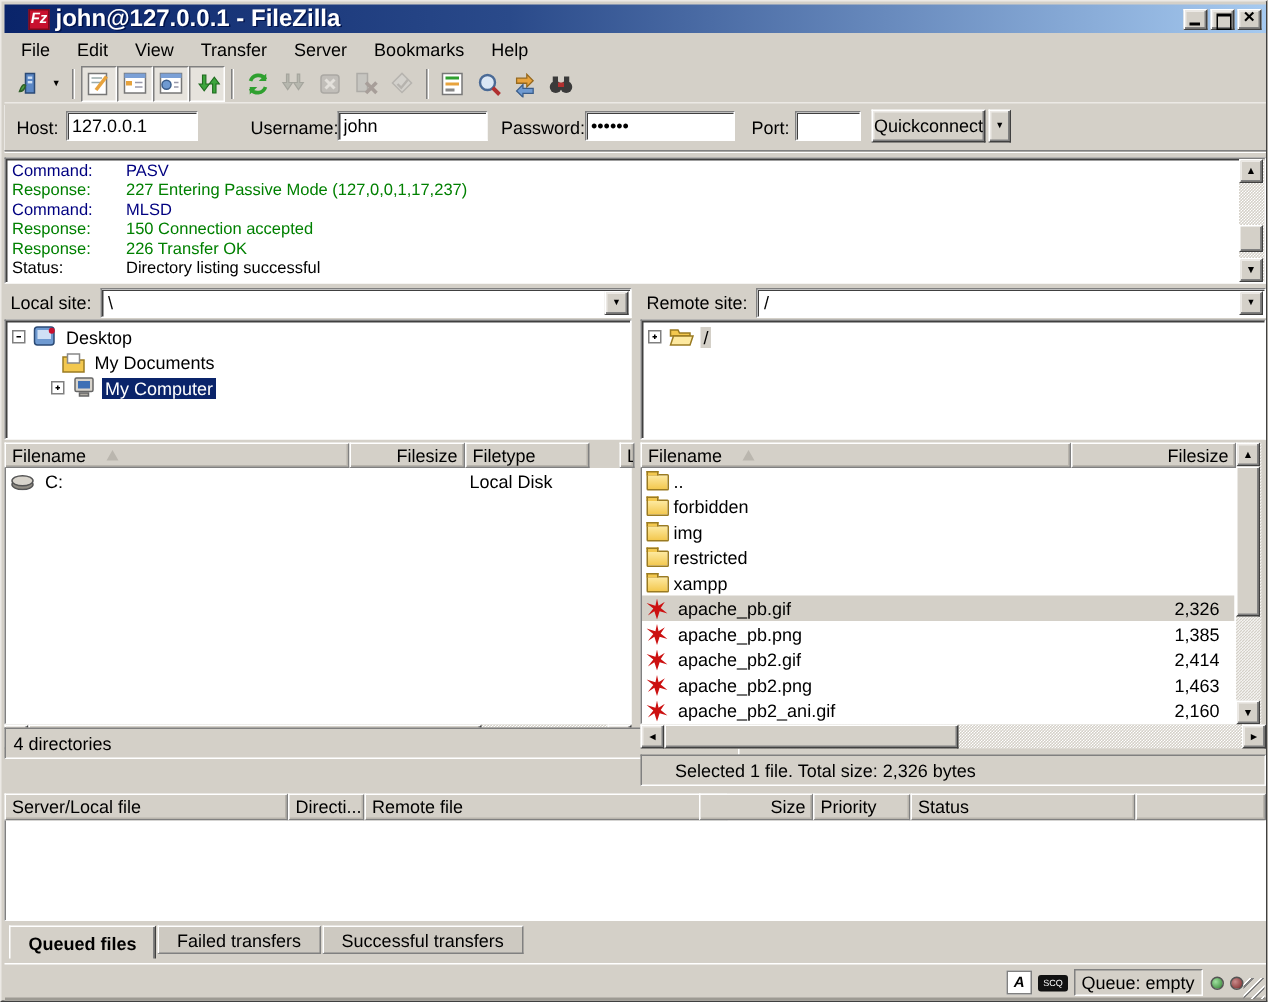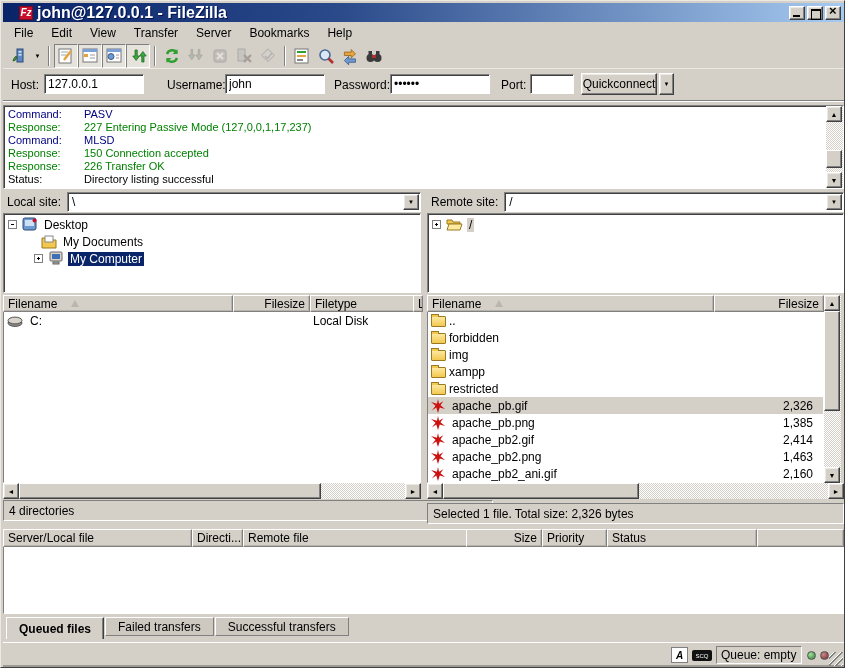--- a/index.html
+++ b/index.html
@@ -280,21 +280,21 @@
           <circle cx="12.5" cy="11" r="4" fill="#3a3a3a"></circle>
           <rect x="7" y="8" width="4" height="3" fill="#b03030"></rect>
           <rect x="3.5" y="4" width="3.5" height="4" fill="#3a3a3a"></rect>
           <rect x="11" y="4" width="3.5" height="4" fill="#3a3a3a"></rect>
         </svg>
     </div>
   </div>
 
   <div class="abs quickbar">
     <span class="qlabel" style="left:8px">Host:</span>
-    <input class="qinput" style="left: 41px; width: 100px;" value="127.0.0.1">
+    <input class="qinput" style="left: 41px; width: 88px;" value="127.0.0.1">
     <span class="qlabel" style="left:164px">Username:</span>
     <input class="qinput" style="left: 222px; width: 100px;" value="john">
     <span class="qlabel" style="left:331px">Password:</span>
     <input class="qinput" style="left: 387px; width: 100px;" value="••••••">
     <span class="qlabel" style="left:498px">Port:</span>
     <input class="qinput" style="left: 527px; width: 44px;" value="">
     <button class="qc-btn raised" style="left:578px;width:76px">Quickconnect</button>
     <div class="qc-btn raised glyph-dn" style="left:656px;width:15px;display:flex;align-items:center;justify-content:center"></div>
   </div>
 
@@ -374,21 +374,21 @@
   </div>
 
   <div class="abs" style="left:2px;top:294px;width:418px;height:17px">
     <div class="hcell" style="left:0;width:230px">
         <span>Filename</span>
         <span class="sort-asc"></span>
       </div>
     <div class="hcell rt" style="left:230px;width:77px">
         <span>Filesize</span>
       </div>
-    <div class="hcell" style="left:307px;width:109px">
+    <div class="hcell" style="left:307px;width:83px">
         <span>Filetype</span>
       </div>
     <div class="hcell" style="left:410px;width:8px">
         <span>L</span>
       </div>
   </div>
 
   <div class="abs sunken" style="left:2px;top:311px;width:418px;height:171px;border-top:none;box-shadow:none">
     <div class="frow">
       <span class="ticon">
@@ -401,21 +401,21 @@
       <span class="ftype">Local Disk</span>
     </div>
   </div>
 
   <div class="abs track" style="left:2px;top:482px;width:418px;height:16px">
     <div class="sb-btn raised glyph-left" style="left:0;top:0"></div>
     <div class="sb-thumb" style="left:16px;top:0;width:302px;height:16px"></div>
     <div class="sb-btn raised glyph-right" style="right:0;top:0"></div>
   </div>
 
-  <div class="abs pstatus" style="left:2px;top:499px;width:490px;height:21px;display:flex;align-items:center;padding-left:5px">
+  <div class="abs pstatus" style="left:2px;top:484px;width:490px;height:21px;display:flex;align-items:center;padding-left:5px">
     <span>4 directories</span>
   </div>
 
   <div class="abs sitebar" style="left:426px;top:190px;width:417px">
     <span class="sitelabel">Remote site:</span>
     <div class="combo">
       <span>/</span>
       <div class="combo-btn raised glyph-dn"></div>
     </div>
   </div>
@@ -454,26 +454,26 @@
         <span class="fname">forbidden</span>
         <span class="fsize"></span>
       </div>
     <div class="frow">
         <span class="icon-folder"></span>
         <span class="fname">img</span>
         <span class="fsize"></span>
       </div>
     <div class="frow">
         <span class="icon-folder"></span>
+        <span class="fname">restricted</span>
+        <span class="fsize"></span>
+      </div>
+    <div class="frow">
+        <span class="icon-folder"></span>
         <span class="fname">xampp</span>
-        <span class="fsize"></span>
-      </div>
-    <div class="frow">
-        <span class="icon-folder"></span>
-        <span class="fname">restricted</span>
         <span class="fsize"></span>
       </div>
     <div class="frow sel">
         <span class="ticon">
           <svg width="14" height="14" viewBox="0 0 16 16">
             <path d="M8 0 L9.2 5.5 L14 2.5 L10.8 7.2 L16 11.5 L10 9.8 L8 16 L6 9.8 L1 13 L5.2 7.6 L0 3.5 L6.8 5.5 Z" fill="#cc1111"></path>
           </svg>
         </span>
         <span class="fname">apache_pb.gif</span>
         <span class="fsize">2,326</span>
@@ -521,21 +521,21 @@
     <div class="sb-thumb" style="left:0;top:16px;width:16px;height:100px"></div>
     <div class="sb-btn raised glyph-down" style="left:0;bottom:0"></div>
   </div>
 
   <div class="abs track" style="left:426px;top:482px;width:417px;height:16px">
     <div class="sb-btn raised glyph-left" style="left:0;top:0"></div>
     <div class="sb-thumb" style="left:16px;top:0;width:196px;height:16px"></div>
     <div class="sb-btn raised glyph-right" style="right:0;top:0"></div>
   </div>
 
-  <div class="abs pstatus" style="left:426px;top:502px;width:417px;height:21px;display:flex;align-items:center;padding-left:5px">
+  <div class="abs pstatus" style="left:426px;top:502px;width:417px;height:21px;display:flex;align-items:center;padding-left:22px">
     <span>Selected 1 file. Total size: 2,326 bytes</span>
   </div>
 
   <div class="abs" style="left:2px;top:528px;width:841px;height:18px">
     <div class="qhcell" style="left:0;width:189px">
         <span>Server/Local file</span>
       </div>
     <div class="qhcell" style="left:189px;width:51px">
         <span>Directi...</span>
       </div>

